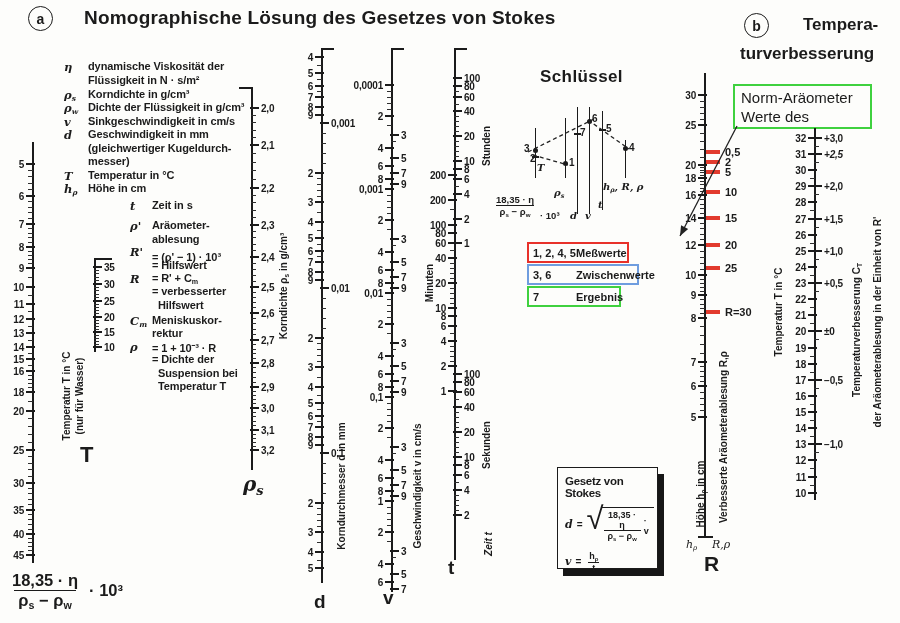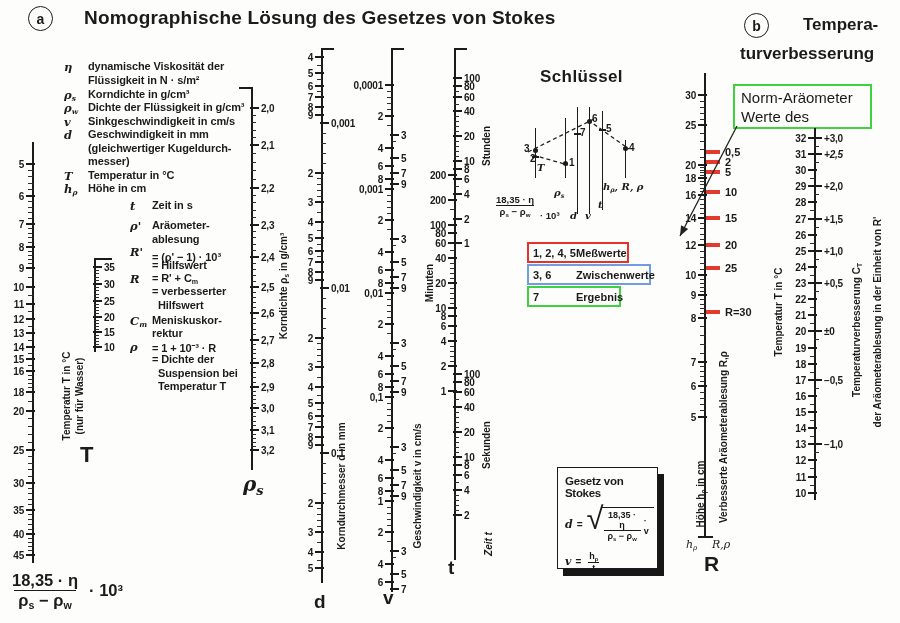--- a/index.html
+++ b/index.html
@@ -67,21 +67,21 @@
         <span class="fn">18,35 · η</span>
         <span class="fd">ρ<sub>s</sub> − ρ<sub>w</sub></span>
       </span>
       <span class="kfac">· 10³</span>
   </div>
 
   <div class="lbox" style="left: 527px; top: 242px; width: 102px; border-color: rgb(232, 49, 42);">
     <span class="nums">1, 2, 4, 5</span>
       <span class="lab">Meßwerte</span>
   </div>
-  <div class="lbox" style="left: 527px; top: 264px; width: 124px; border-color: rgb(111, 157, 223); padding-left: 48px;">
+  <div class="lbox" style="left: 527px; top: 264px; width: 112px; border-color: rgb(111, 157, 223); padding-left: 48px;">
     <span class="nums">3, 6</span>
       <span class="lab">Zwischenwerte</span>
   </div>
   <div class="lbox" style="left: 527px; top: 286px; width: 94px; border-color: rgb(63, 209, 63);">
     <span class="nums">7</span>
       <span class="lab">Ergebnis</span>
   </div>
 
   <div class="stokes">
     <div class="sb-title">Gesetz von Stokes</div>

